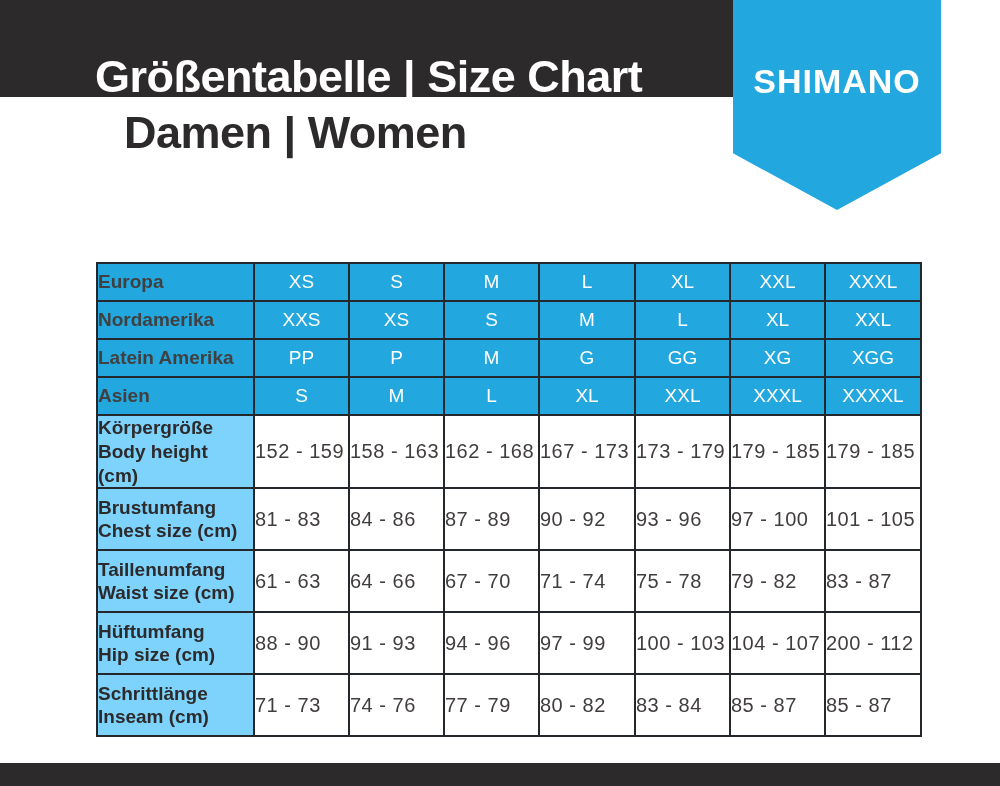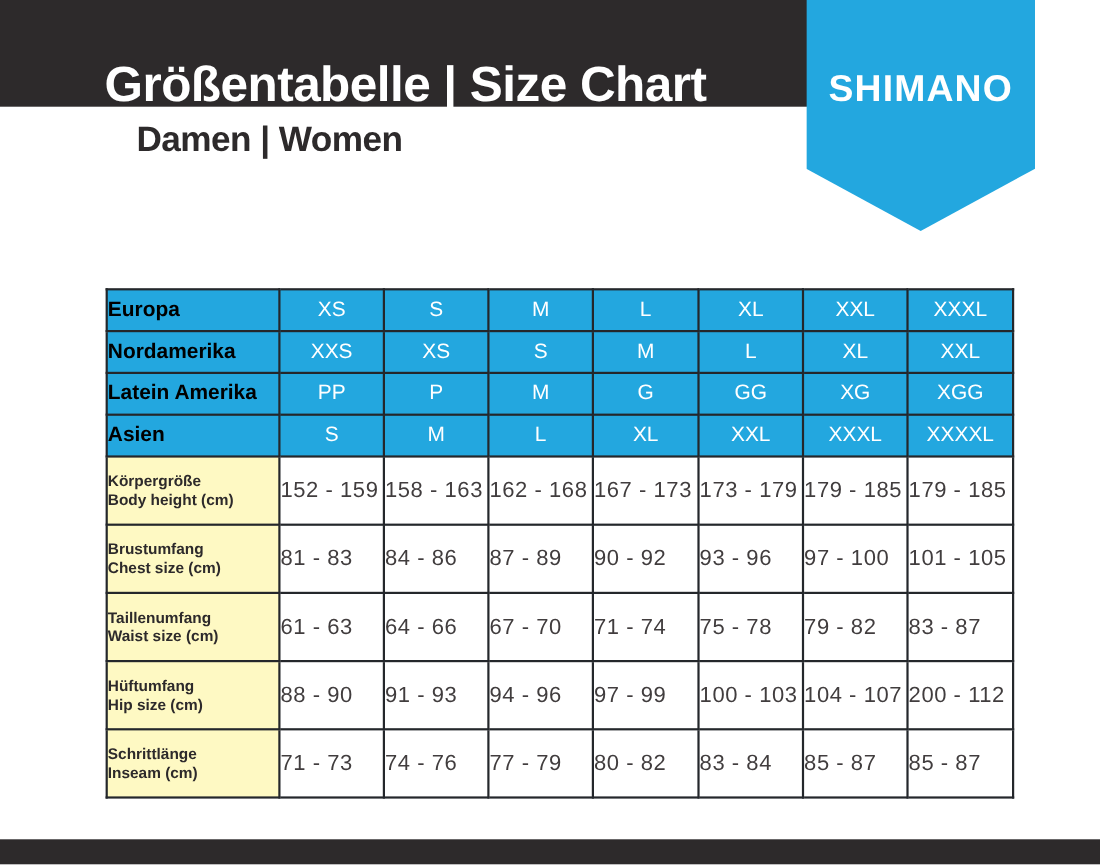--- a/index.html
+++ b/index.html
@@ -20,21 +20,21 @@
     position: absolute; left: 95px; top: 54px;
     margin: 0;
     font-size: 45px; font-weight: bold; line-height: 1;
     color: #ffffff;
     white-space: nowrap;
     letter-spacing: -0.5px;
   }
   .page-subtitle {
     position: absolute; left: 124px; top: 110px;
     margin: 0;
-    font-size: 32px; font-weight: bold; line-height: 1;
+    font-size: 45px; font-weight: bold; line-height: 1;
     color: var(--dark, #2d2a2b);
     white-space: nowrap;
     letter-spacing: -0.5px;
   }
   .ribbon {
     position: absolute; left: 733px; top: 0;
     width: 208px; height: 210px;
     background: var(--blue, #23a7df);
     clip-path: polygon(0 0, 100% 0, 100% 73%, 50% 100%, 0 73%);
   }
@@ -56,39 +56,39 @@
     width: 824px;
     border-collapse: collapse;
     table-layout: fixed;
   }
   table.size-chart td {
     border: 2px solid #24272b;
     padding: 0;
   }
   td.region-label {
     background: var(--blue, #23a7df);
-    color: #000000;
+    color: #404040;
     font-weight: bold;
     font-size: 19px;
     padding-left: 13px;
     height: 36px;
   }
   td.region-val {
     background: var(--blue, #23a7df);
     color: #ffffff;
     font-weight: normal;
     font-size: 19px;
     text-align: center;
     height: 36px;
   }
   td.measure-label {
-    background: #fef9c3;
+    background: #7dd3fc;
     color: var(--dark, #2d2a2b);
     font-weight: bold;
-    font-size: 14px;
+    font-size: 19px;
     line-height: 1.25;
     padding-left: 13px;
     height: 60px;
   }
   td.measure-val {
     background: #ffffff;
     color: #413d3e;
     font-size: 20px;
     text-align: left;
     height: 60px;

